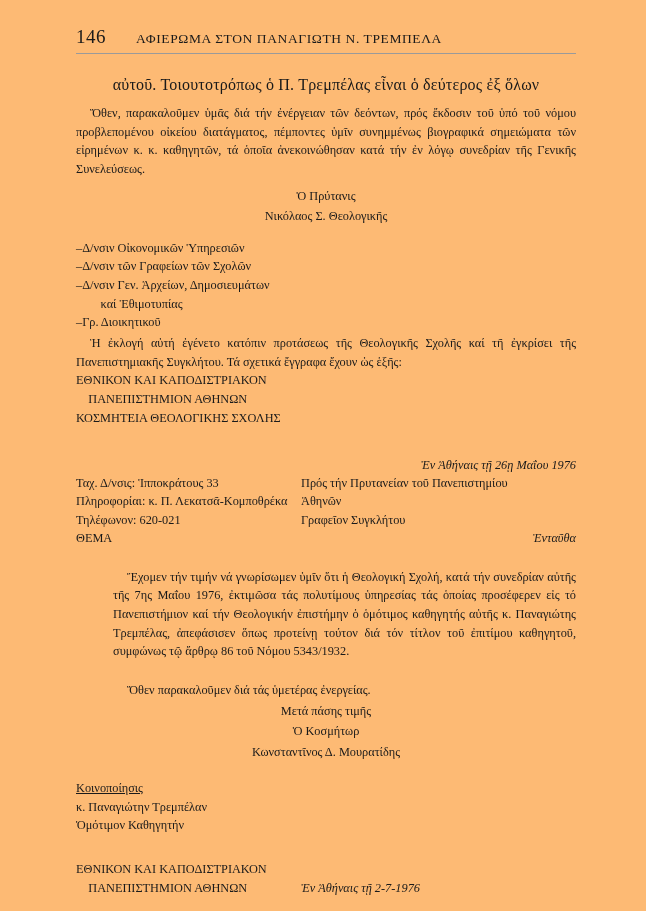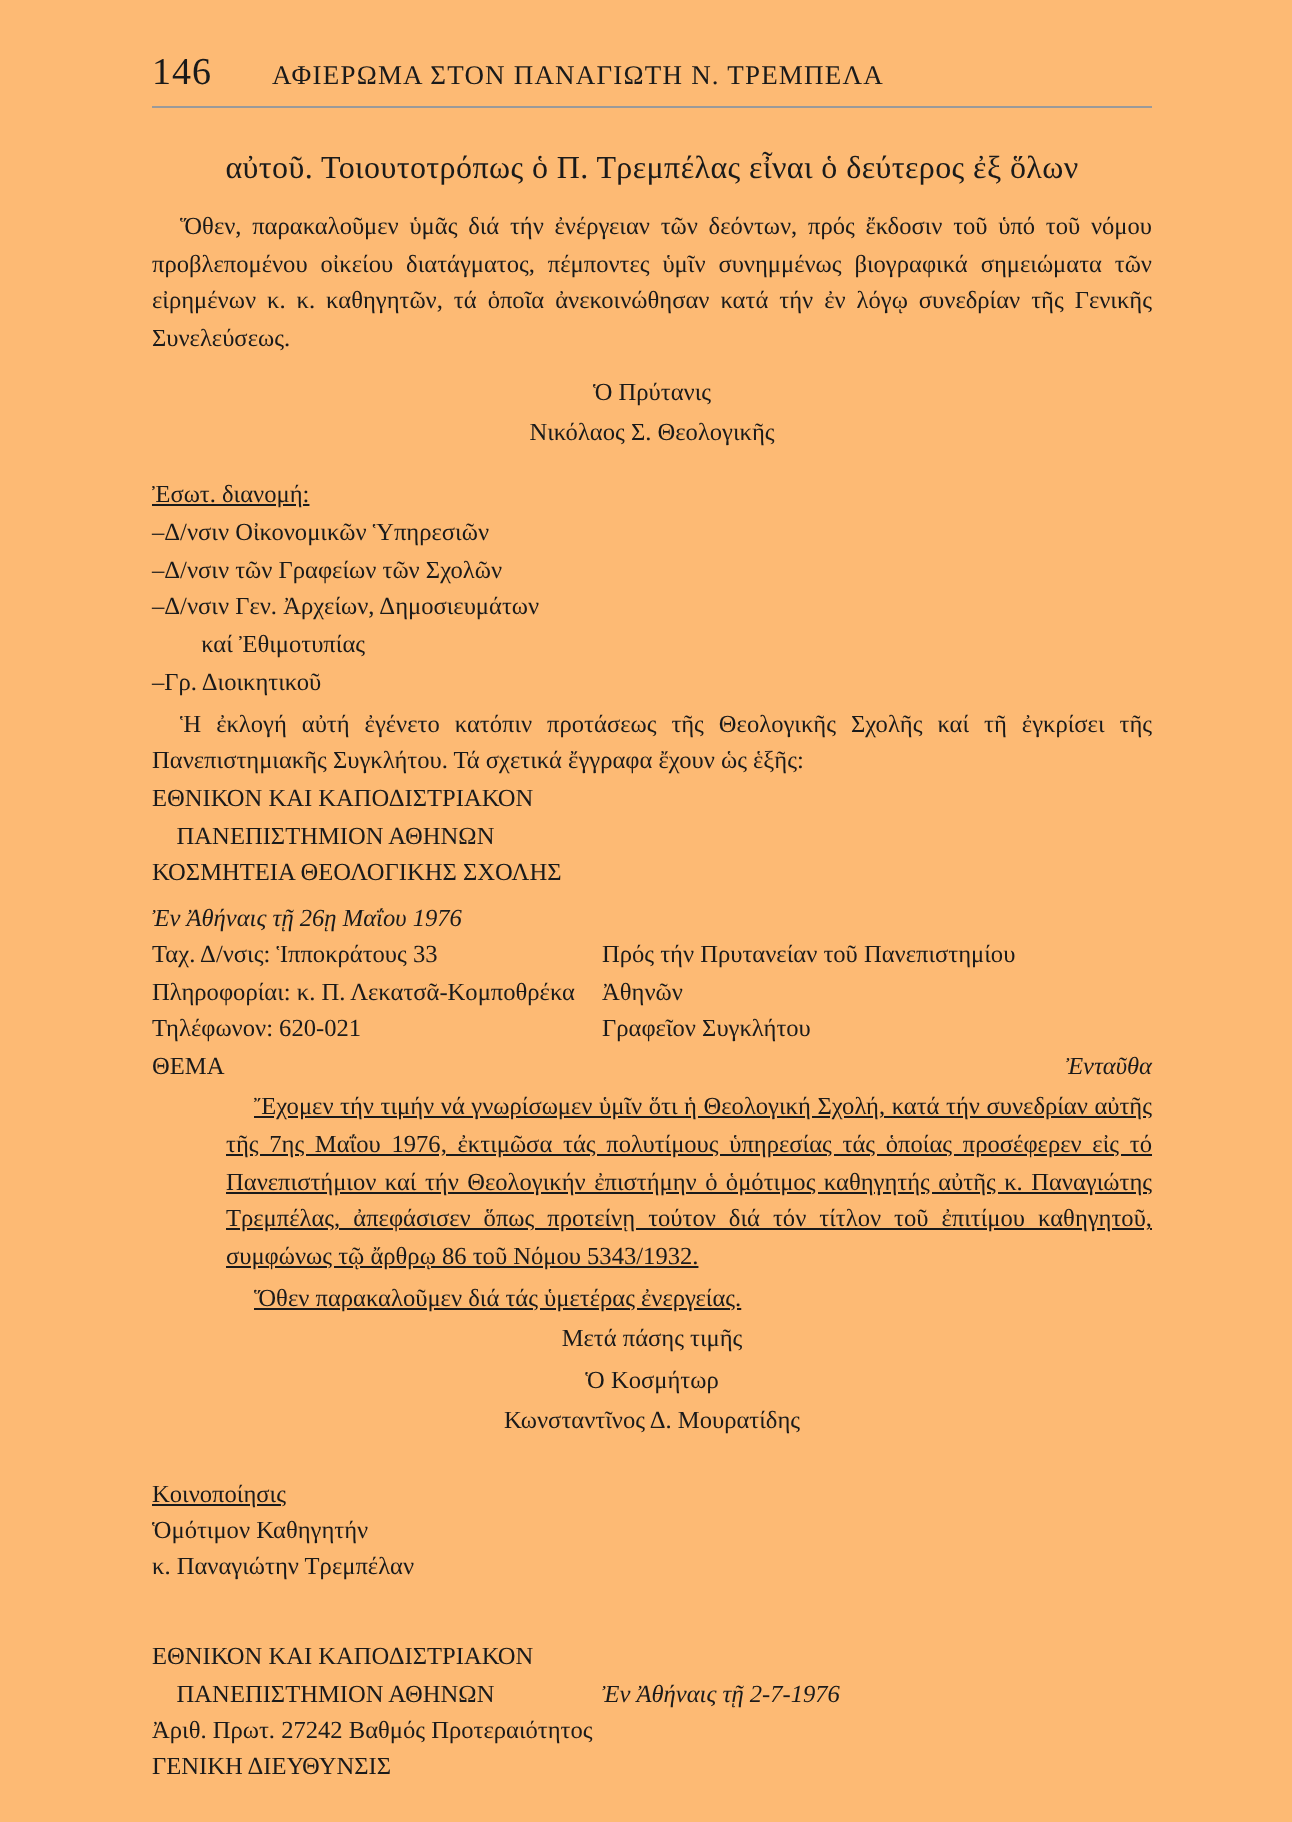--- a/index.html
+++ b/index.html
@@ -86,29 +86,31 @@
   .row {
     display: flex;
     font-size: 12.3px;
     line-height: 1.5;
   }
   .row .left { width: 225px; }
   .row .right { flex: 1; }
   .row .right.rt { text-align: right; }
 
   .alignright {
+    text-align: right;
     font-size: 12.3px;
     line-height: 1.5;
+    margin-top: 24px;
   }
   .it { font-style: italic; }
 
   .indentblock {
     margin-left: 37px;
   }
-  .indentblock p.just { margin-top: 2px; text-decoration: underline; }
+  .indentblock p.just { margin-top: 20px; }
 
   .gap4 { height: 4px; }
   .gap8 { height: 8px; }
   .gap12 { height: 12px; }
   .gap18 { height: 18px; }
   .gap26 { height: 26px; }
 
   .caps {
     font-size: 12.3px;
     line-height: 1.52;
@@ -127,21 +129,20 @@
 
     <div class="headline">αὐτοῦ. Τοιουτοτρόπως ὁ Π. Τρεμπέλας εἶναι ὁ δεύτερος ἐξ ὅλων</div>
 
     <p class="just indent">Ὅθεν, παρακαλοῦμεν ὑμᾶς διά τήν ἐνέργειαν τῶν δεόντων, πρός ἔκδοσιν τοῦ ὑπό τοῦ νόμου προβλεπομένου οἰκείου διατάγματος, πέμποντες ὑμῖν συνημμένως βιογραφικά σημειώματα τῶν εἰρημένων κ. κ. καθηγητῶν, τά ὁποῖα ἀνεκοινώθησαν κατά τήν ἐν λόγῳ συνεδρίαν τῆς Γενικῆς Συνελεύσεως.</p>
 
     <div class="gap8"></div>
     <div class="center">Ὁ Πρύτανις</div>
     <div class="center tight">Νικόλαος Σ. Θεολογικῆς</div>
 
     <div class="gap12"></div>
-    <div class="blk u">Ἐσωτ. διανομή:</div>
     <div class="list">
       <div>–Δ/νσιν Οἰκονομικῶν Ὑπηρεσιῶν</div>
       <div>–Δ/νσιν τῶν Γραφείων τῶν Σχολῶν</div>
       <div>–Δ/νσιν Γεν. Ἀρχείων, Δημοσιευμάτων</div>
       <div>        καί Ἐθιμοτυπίας</div>
       <div>–Γρ. Διοικητικοῦ</div>
     </div>
 
     <p class="just indent" style="margin-top:2px">Ἡ ἐκλογή αὐτή ἐγένετο κατόπιν προτάσεως τῆς Θεολογικῆς Σχολῆς καί τῆ ἐγκρίσει τῆς Πανεπιστημιακῆς Συγκλήτου. Τά σχετικά ἔγγραφα ἔχουν ὡς ἑξῆς:</p>
 
@@ -173,22 +174,22 @@
       <p class="just indent">Ἔχομεν τήν τιμήν νά γνωρίσωμεν ὑμῖν ὅτι ἡ Θεολογική Σχολή, κατά τήν συνεδρίαν αὐτῆς τῆς 7ης Μαΐου 1976, ἐκτιμῶσα τάς πολυτίμους ὑπηρεσίας τάς ὁποίας προσέφερεν εἰς τό Πανεπιστήμιον καί τήν Θεολογικήν ἐπιστήμην ὁ ὁμότιμος καθηγητής αὐτῆς κ. Παναγιώτης Τρεμπέλας, ἀπεφάσισεν ὅπως προτείνῃ τούτον διά τόν τίτλον τοῦ ἐπιτίμου καθηγητοῦ, συμφώνως τῷ ἄρθρῳ 86 τοῦ Νόμου 5343/1932.</p>
       <p class="just indent">Ὅθεν παρακαλοῦμεν διά τάς ὑμετέρας ἐνεργείας.</p>
     </div>
 
     <div class="center tight">Μετά πάσης τιμῆς</div>
     <div class="center tight">Ὁ Κοσμήτωρ</div>
     <div class="center tight">Κωνσταντῖνος Δ. Μουρατίδης</div>
 
     <div class="gap18"></div>
     <div class="blk u">Κοινοποίησις</div>
+    <div class="blk">κ. Παναγιώτην Τρεμπέλαν</div>
     <div class="blk">Ὁμότιμον Καθηγητήν</div>
-    <div class="blk">κ. Παναγιώτην Τρεμπέλαν</div>
 
     <div class="gap26"></div>
     <div class="caps">ΕΘΝΙΚΟΝ ΚΑΙ ΚΑΠΟΔΙΣΤΡΙΑΚΟΝ</div>
     <div class="row">
       <div class="left" style="white-space:pre">    ΠΑΝΕΠΙΣΤΗΜΙΟΝ ΑΘΗΝΩΝ</div>
       <div class="right it">Ἐν Ἀθήναις τῇ 2-7-1976</div>
     </div>
     <div class="alignright">Ἀριθ. Πρωτ. 27242 Βαθμός Προτεραιότητος</div>
     <div class="caps">ΓΕΝΙΚΗ ΔΙΕΥΘΥΝΣΙΣ</div>
 

